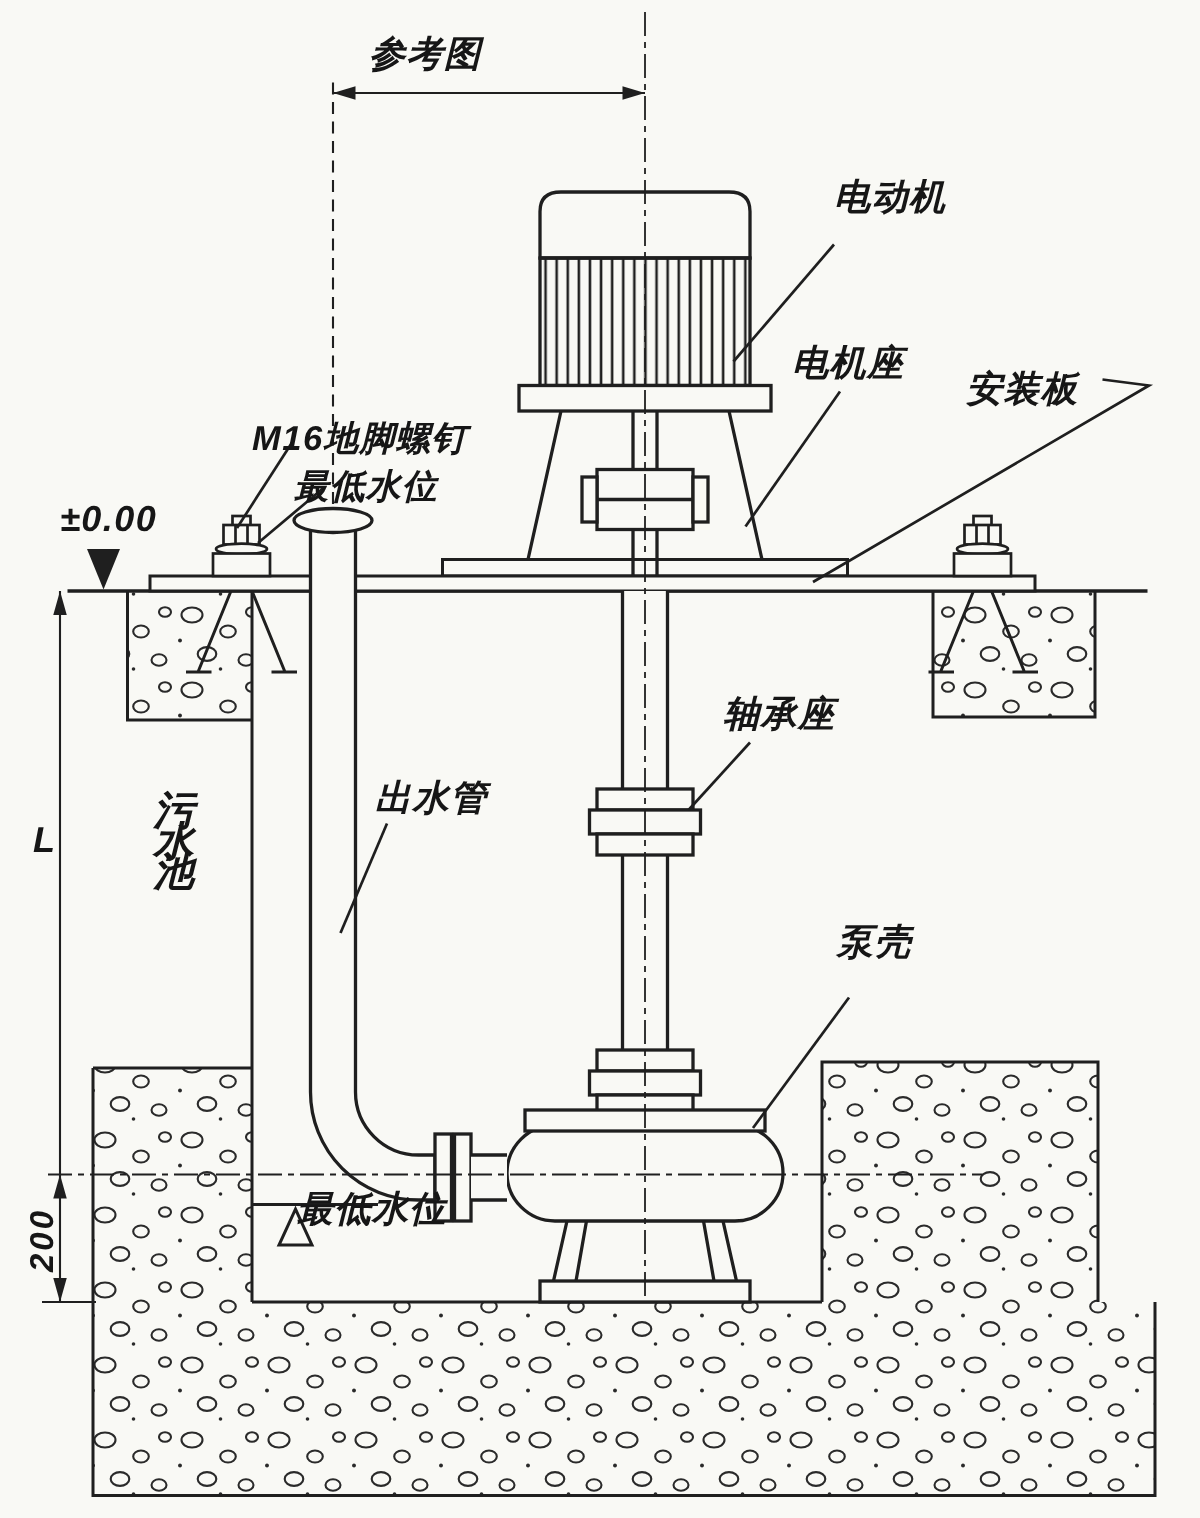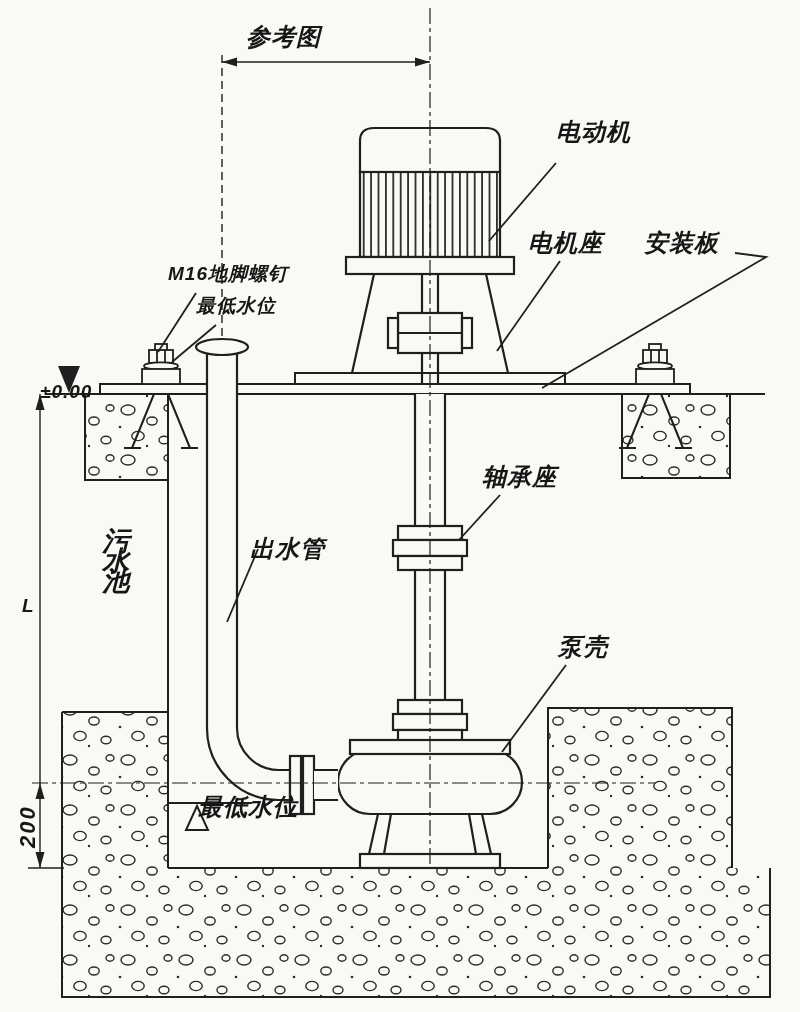--- a/index.html
+++ b/index.html
@@ -5,24 +5,24 @@
   html,body{margin:0;padding:0;background:#e9e9e7;}
   .canvas{
     position:relative;width:800px;height:1012px;background:#f9f9f5;
     font-family:"Liberation Sans","DejaVu Sans",sans-serif;overflow:hidden;font-style:italic;
   }
   .canvas svg{position:absolute;left:0;top:0;}
   .lbl{
     position:absolute;color:#161616;font-weight:700;font-size:24px;
     white-space:nowrap;letter-spacing:1px;line-height:1.1;
   }
-  .lbl.small{font-size:19px;}
+  .lbl.small{font-size:23px;margin-top:16px;}
   .lbl.vert{writing-mode:vertical-lr;letter-spacing:20px;font-size:27px;}
   .lbl.rot{transform:rotate(-90deg);transform-origin:0 0;font-size:22px;letter-spacing:2px;}
-  .lbl.dim{font-size:19px;margin-top:48px;}
+  .lbl.dim{font-size:24px;}
 </style>
 </head>
 <body>
 
 <div class="canvas">
 
   <svg width="800" height="1012" viewBox="0 0 800 1012">
     <defs>
       <pattern id="stones" width="58" height="50" patternUnits="userSpaceOnUse">
         <g fill="none" stroke="#2a2a2a" stroke-width="1.4">
@@ -164,25 +164,25 @@
     </g>
 
     <g>
       <polygon points="58,366 80,366 69,393" fill="#1f1f1f"></polygon>
     </g>
   </svg>
 
   <div class="lbl" style="left:246px;top:24px">参考图</div>
   <div class="lbl" style="left:556px;top:119px">电动机</div>
   <div class="lbl" style="left:528px;top:230px">电机座</div>
-  <div class="lbl" style="left:644px;top:230px">安装板</div>
+  <div class="lbl" style="left:644px;top:247px">安装板</div>
   <div class="lbl small" style="left:168px;top:264px">M16地脚螺钉</div>
   <div class="lbl small" style="left:196px;top:296px">最低水位</div>
   <div class="lbl dim" style="left:40px;top:334px">±0.00</div>
   <div class="lbl vert" style="left:100px;top:505px">污水池</div>
-  <div class="lbl" style="left:250px;top:536px">出水管</div>
+  <div class="lbl" style="left:250px;top:520px">出水管</div>
   <div class="lbl" style="left:482px;top:464px">轴承座</div>
-  <div class="lbl" style="left:558px;top:634px">泵壳</div>
+  <div class="lbl" style="left:558px;top:616px">泵壳</div>
   <div class="lbl" style="left:198px;top:794px">最低水位</div>
   <div class="lbl dim" style="left:22px;top:548px">L</div>
   <div class="lbl rot" style="left:16px;top:848px">200</div>
 
 </div>
 
 </body></html>

